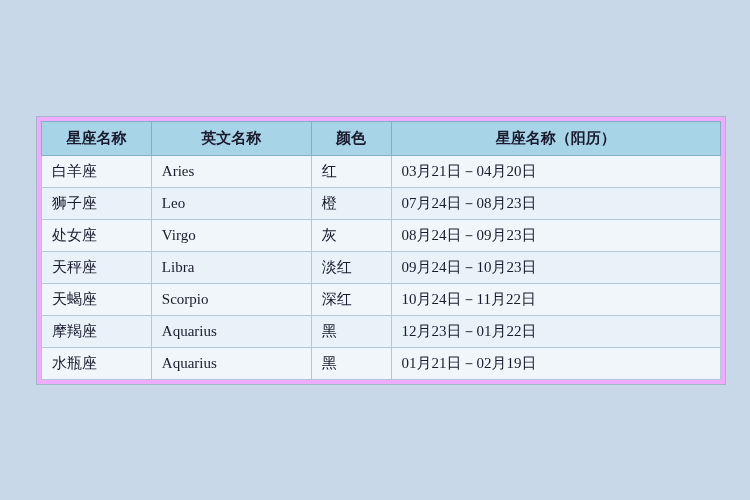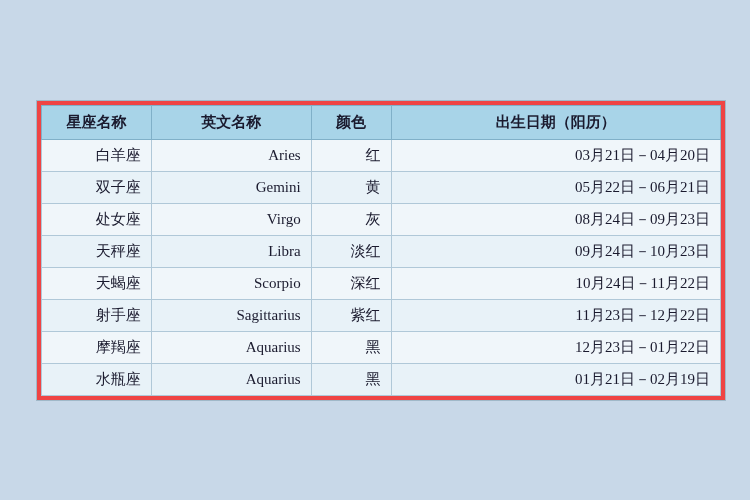--- a/index.html
+++ b/index.html
@@ -9,21 +9,21 @@
       height: 500px;
       background-color: #c8d8e8;
       display: flex;
       align-items: center;
       justify-content: center;
       font-family: "SimSun", "宋体", serif;
       font-size: 15px;
     }
 
     .table-container {
-      background-color: #ef4444;
+      background-color: #f0abfc;
       border: 1px solid #a0b8c8;
       padding: 4px;
       margin-left: 12px;
     }
 
     table {
       border-collapse: collapse;
       width: 680px;
     }
 
@@ -33,21 +33,21 @@
       padding: 7px 10px;
       text-align: center;
       font-weight: bold;
       color: #1a1a2e;
       font-size: 15px;
     }
 
     tbody tr td {
       border: 1px solid #b0c8d8;
       padding: 6px 10px;
-      text-align: right;
+      text-align: left;
       color: #1a1a2e;
       background-color: #f0f6fa;
       font-size: 15px;
     }
 
     tbody tr:nth-child(even) td {
       background-color: #e8f2f8;
     }
 
     .col-zh { width: 110px; }
@@ -58,61 +58,55 @@
 </head>
 <body>
 
 <div class="table-container">
   <table>
     <thead>
       <tr>
         <th class="col-zh">星座名称</th>
         <th class="col-en">英文名称</th>
         <th class="col-color">颜色</th>
-        <th class="col-date">出生日期（阳历）</th>
+        <th class="col-date">星座名称（阳历）</th>
       </tr>
     </thead>
     <tbody id="table-body">
     <tr>
           <td>白羊座</td>
           <td>Aries</td>
           <td>红</td>
           <td>03月21日－04月20日</td>
         </tr>
         <tr>
-          <td>双子座</td>
-          <td>Gemini</td>
-          <td>黄</td>
-          <td>05月22日－06月21日</td>
+          <td>狮子座</td>
+          <td>Leo</td>
+          <td>橙</td>
+          <td>07月24日－08月23日</td>
         </tr>
         <tr>
           <td>处女座</td>
           <td>Virgo</td>
           <td>灰</td>
           <td>08月24日－09月23日</td>
         </tr>
         <tr>
           <td>天秤座</td>
           <td>Libra</td>
           <td>淡红</td>
           <td>09月24日－10月23日</td>
         </tr>
         <tr>
           <td>天蝎座</td>
           <td>Scorpio</td>
           <td>深红</td>
           <td>10月24日－11月22日</td>
         </tr>
         <tr>
-          <td>射手座</td>
-          <td>Sagittarius</td>
-          <td>紫红</td>
-          <td>11月23日－12月22日</td>
-        </tr>
-        <tr>
           <td>摩羯座</td>
           <td>Aquarius</td>
           <td>黑</td>
           <td>12月23日－01月22日</td>
         </tr>
         <tr>
           <td>水瓶座</td>
           <td>Aquarius</td>
           <td>黑</td>
           <td>01月21日－02月19日</td>

